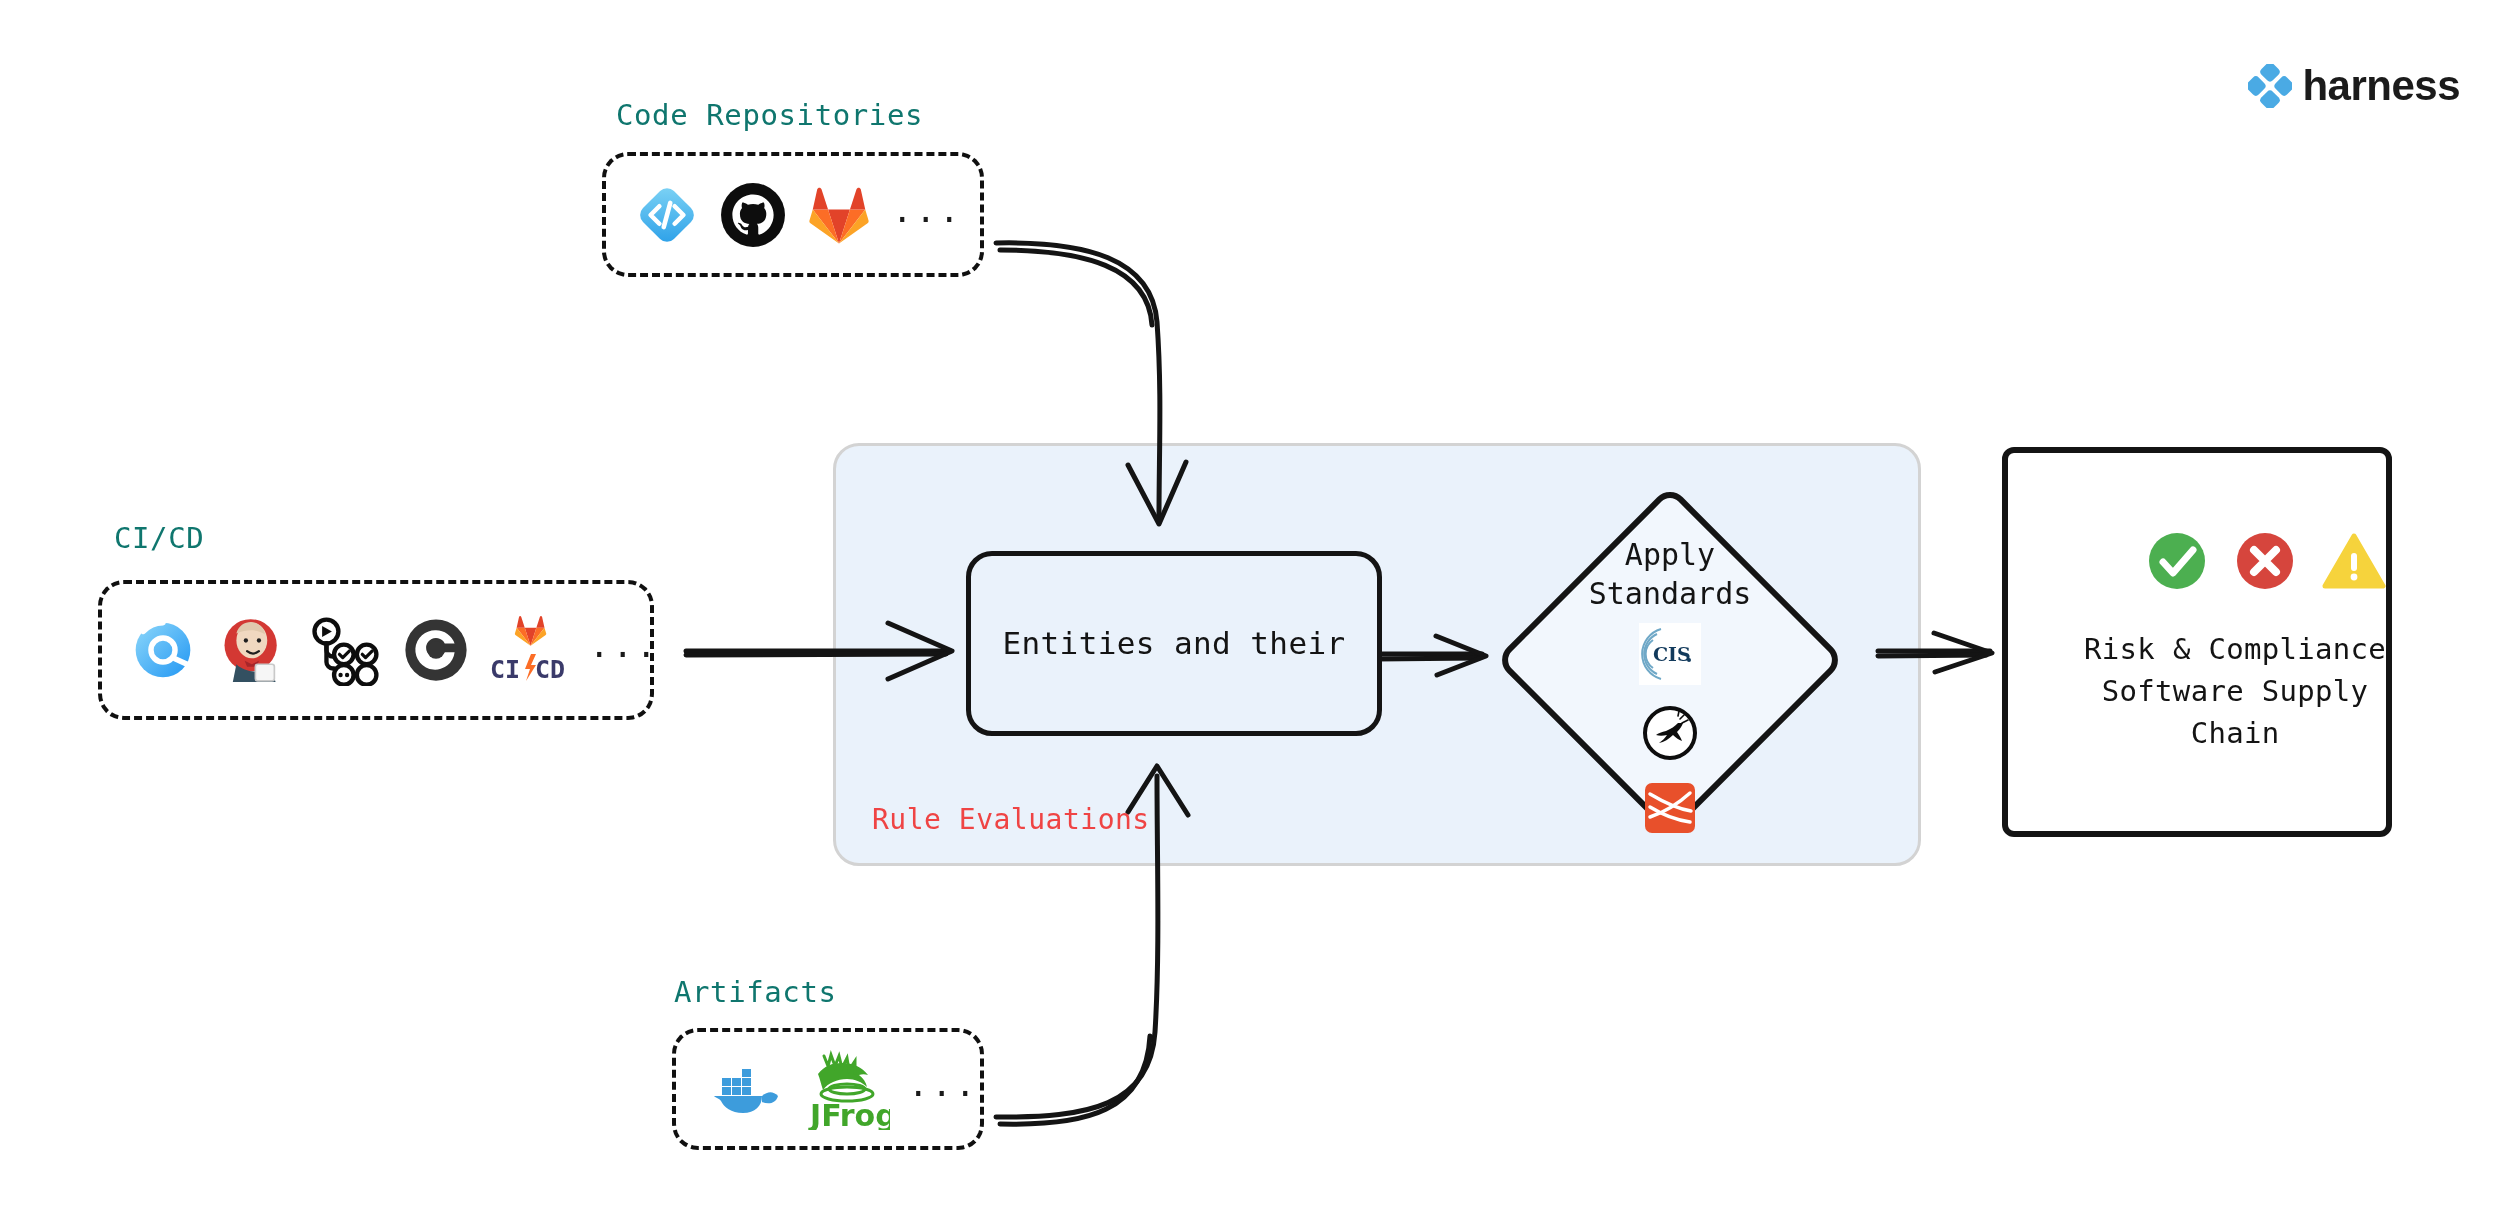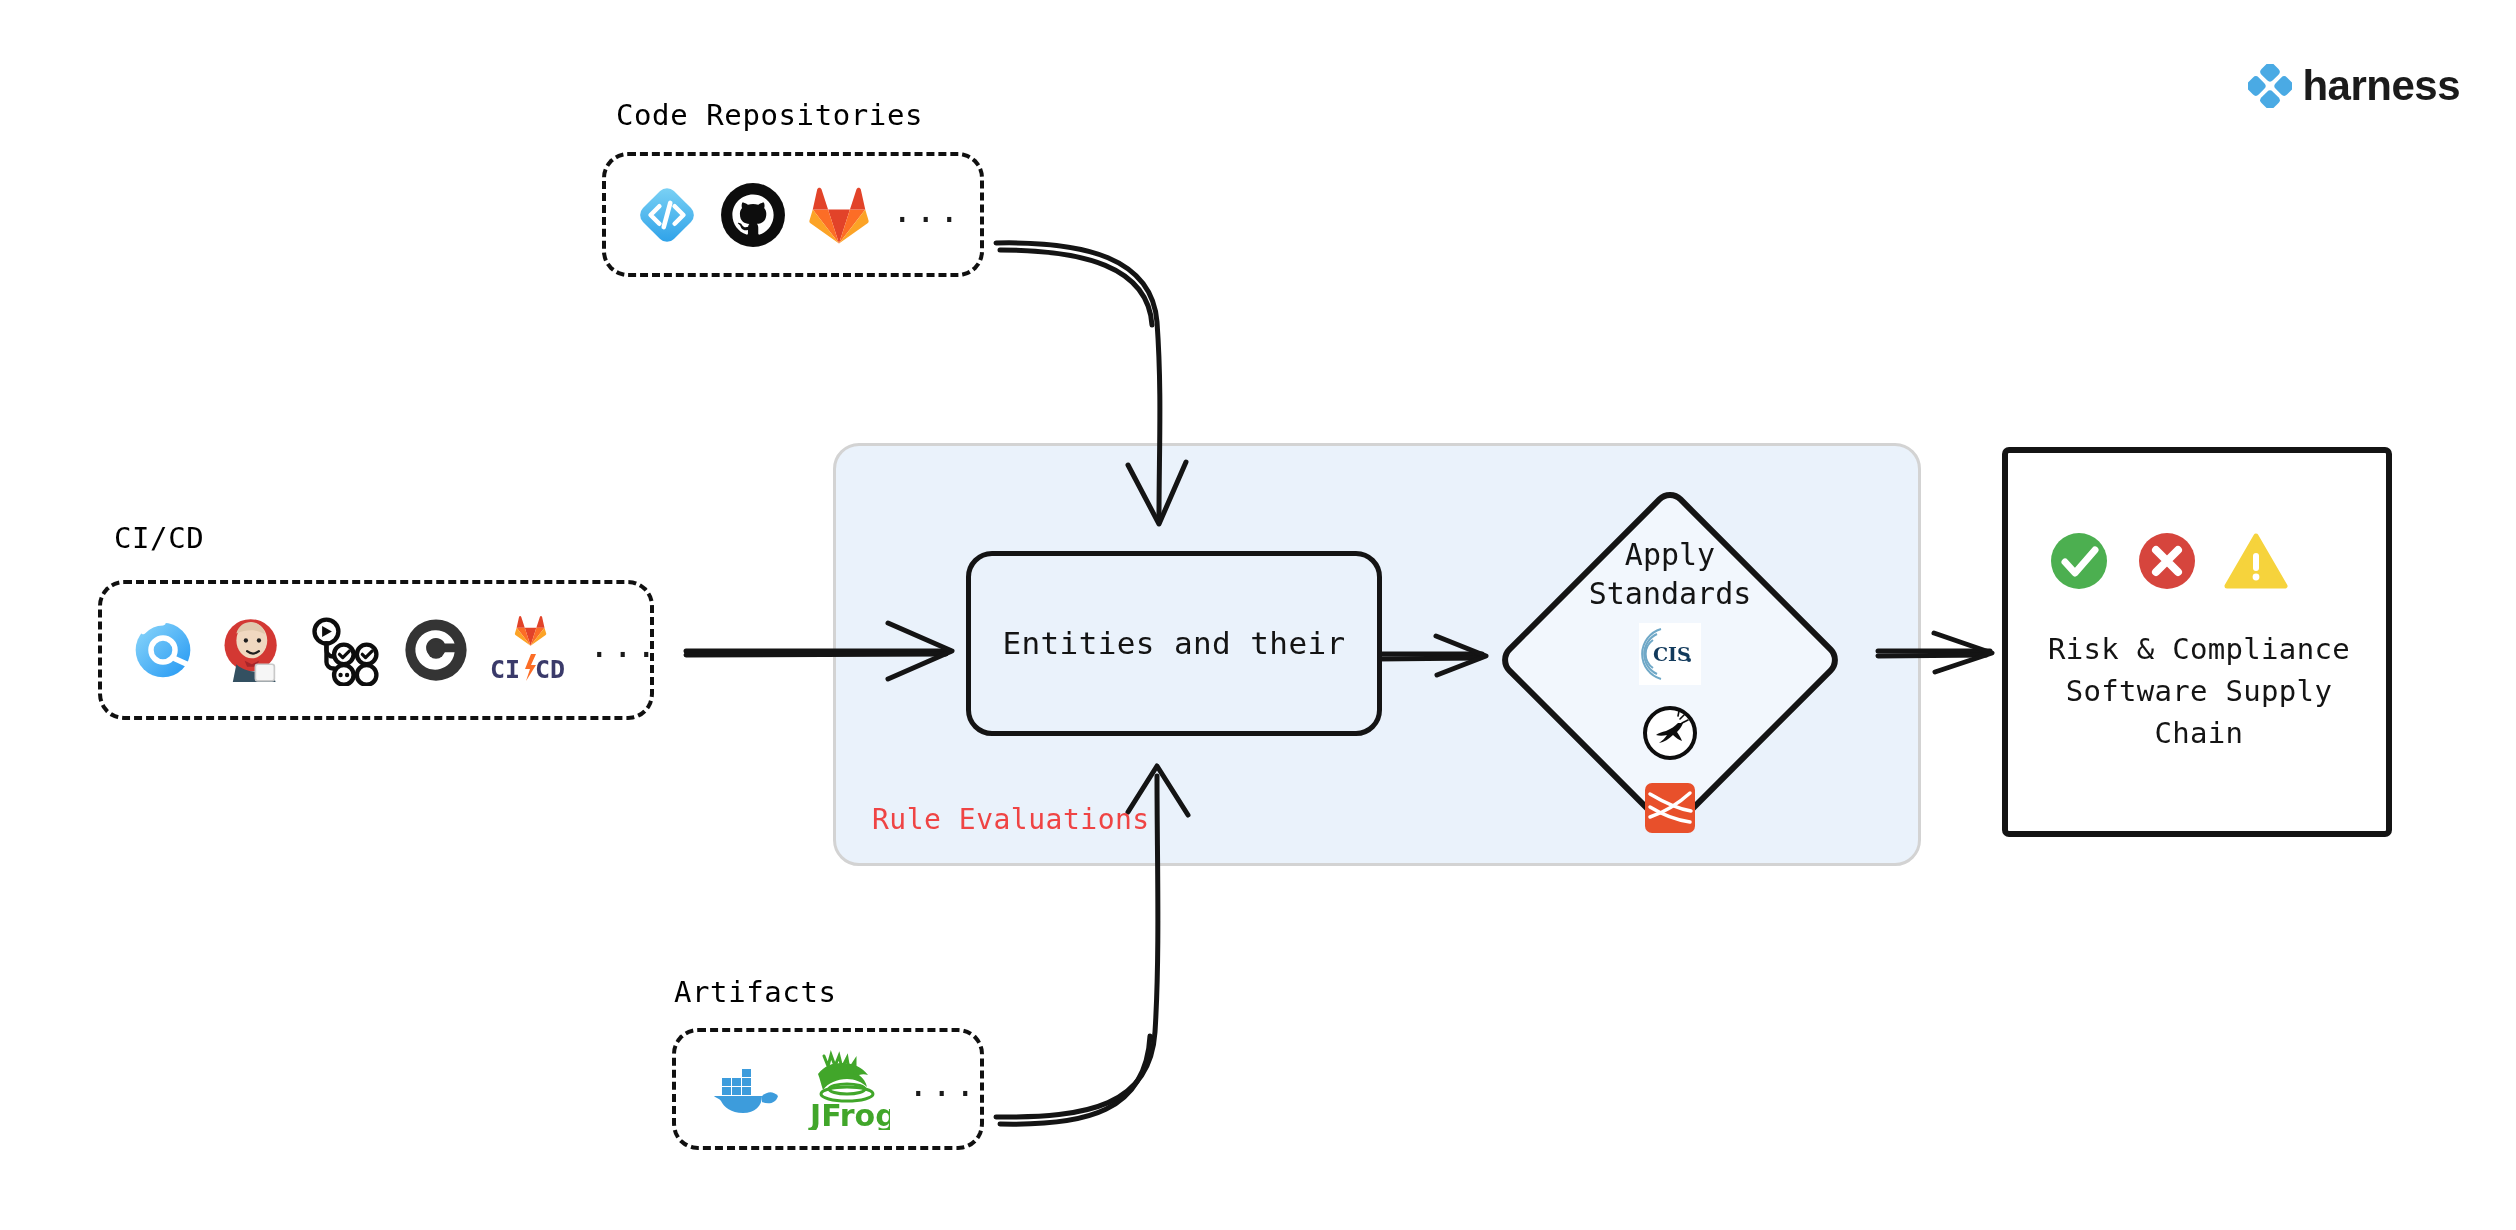--- a/index.html
+++ b/index.html
@@ -44,21 +44,21 @@
     font-size: 28px;
     color: #ef4444;
     letter-spacing: .5px;
     white-space: nowrap;
     z-index: 6;
   }
   
   .group-label {
     position: absolute;
     font-size: 29px;
-    color: #000000;
+    color: #0f766e;
     letter-spacing: .6px;
     white-space: nowrap;
     z-index: 6;
   }
   
   .dashed-group {
     position: absolute;
     border: 4px dashed #101010;
     border-radius: 26px;
     box-sizing: border-box;
@@ -141,26 +141,26 @@
     gap: 20px;
     margin-top: 4px;
     flex-direction: column;
   }
   
   .outcome-box {
     position: absolute;
     left: 2002px; top: 447px;
     width: 390px; height: 390px;
     border: 6px solid #141414;
-    border-radius: 7px;
+    border-radius: 12px;
     box-sizing: border-box;
     background: #ffffff;
     display: flex;
     flex-direction: column;
-    align-items: flex-start;
+    align-items: flex-end;
     justify-content: center;
     z-index: 7;
     padding-left: 40px;
   }
   .outcome-icons {
     display: flex;
     gap: 26px;
     margin-bottom: 36px;
   }
   .outcome-text {

